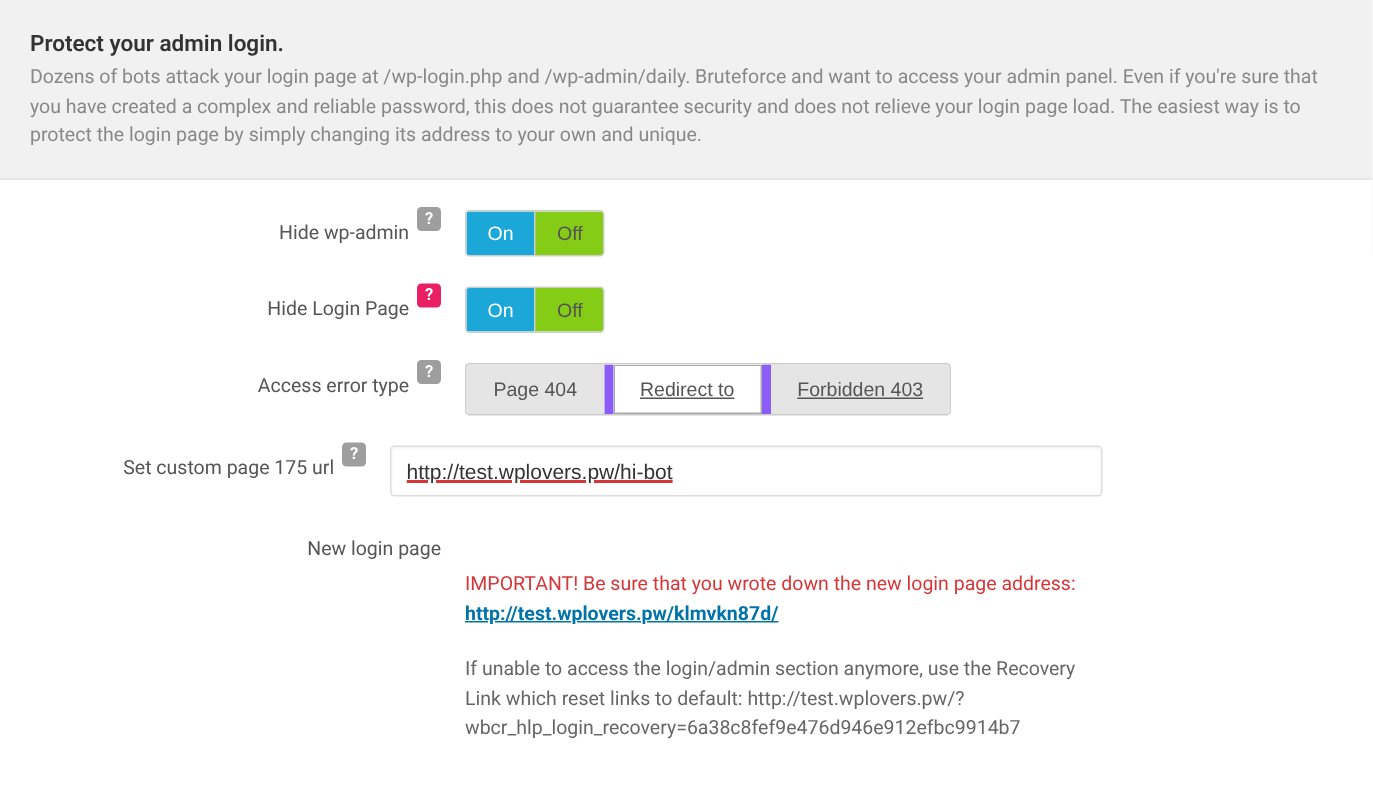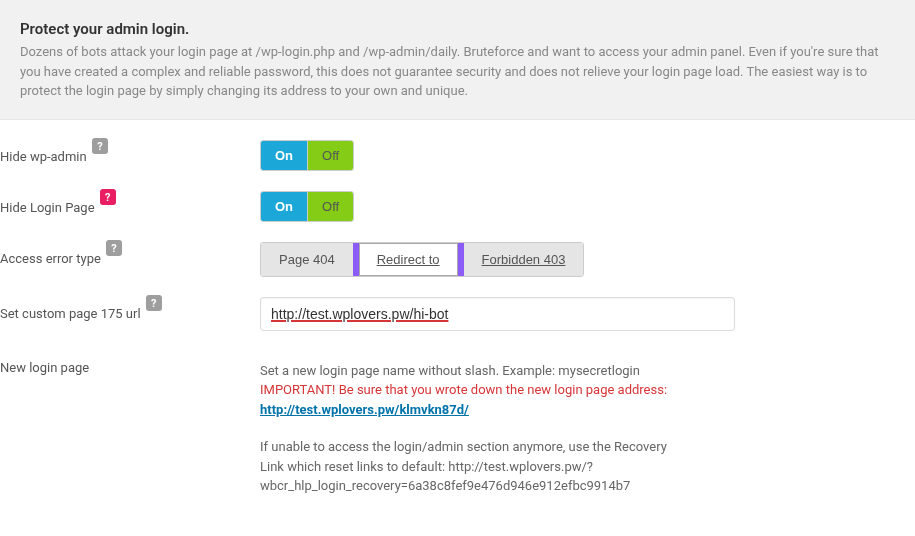--- a/index.html
+++ b/index.html
@@ -30,21 +30,22 @@
     .form-area {
       background: #fff;
       padding: 20px 0 20px 0;
     }
     .form-row {
       display: flex;
       align-items: flex-start;
       margin-bottom: 20px;
     }
     .form-label-col {
-      width: 260px;
+      width: 310px;
+      text-align: right;
       padding-right: 16px;
       padding-top: 8px;
       position: relative;
       white-space: nowrap;
     }
     .form-label {
       color: #555;
       font-size: 13px;
       display: inline-block;
       vertical-align: middle;
@@ -83,21 +84,21 @@
       padding: 7px 14px;
       background: #84cc16;
       border: none;
       font-size: 13px;
       color: #555;
       cursor: pointer;
     }
     .toggle-btn.on-active {
       background: #1ba8d8;
       color: #fff;
-      font-weight: 700;
+      font-weight: 400;
     }
     .toggle-btn + .toggle-btn {
       border-left: 1px solid #ccc;
     }
     .radio-group {
       display: inline-flex;
       border: 1px solid #ccc;
       border-radius: 3px;
       overflow: hidden;
     }
@@ -209,21 +210,21 @@
       <input type="text" class="text-input underline-red" value="http://test.wplovers.pw/hi-bot" style="">
     </div>
   </div>
 
   <div class="form-row">
     <div class="form-label-col">
       <span class="form-label">New login page</span>
     </div>
     <div class="form-input-col">
       <div class="help-text">
-        <span>Set a new login page name without slash. Example: mysecretlogin</span><br>
+        <br>
         <span class="text-red">IMPORTANT! Be sure that you wrote down the new login page address:</span><br>
         <a href="#" class="text-link">http://test.wplovers.pw/klmvkn87d/</a>
       </div>
       <div class="help-text spacer-help">If unable to access the login/admin section anymore, use the Recovery Link which reset links to default: http://test.wplovers.pw/?wbcr_hlp_login_recovery=6a38c8fef9e476d946e912efbc9914b7</div>
     </div>
   </div>
 
 </div>
 
 </body></html>

